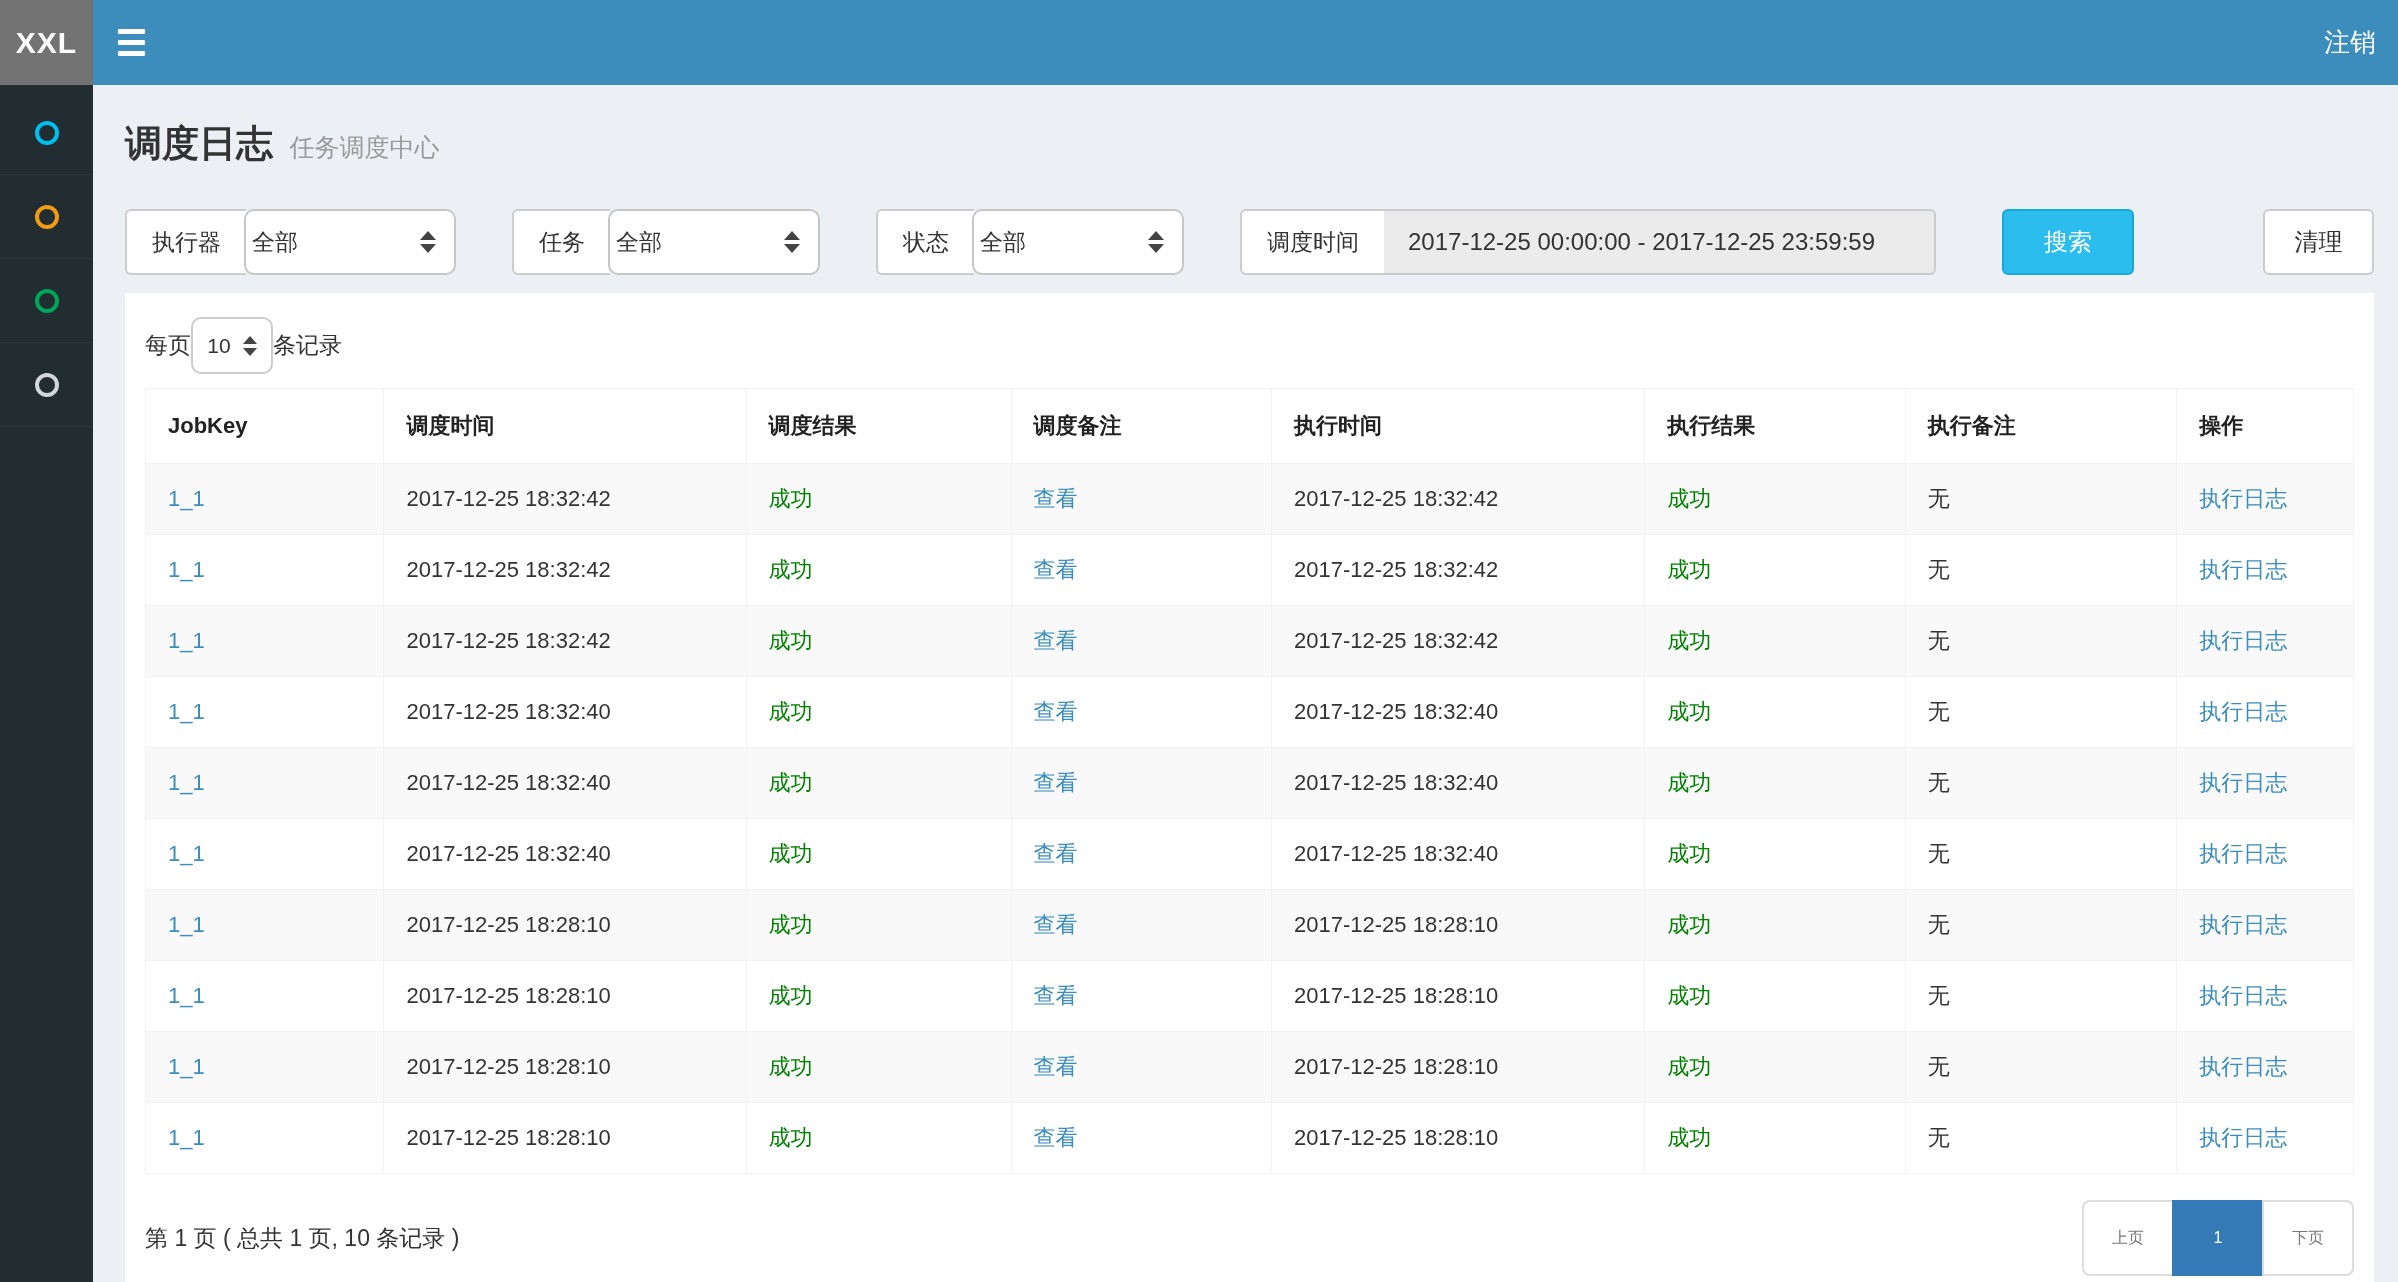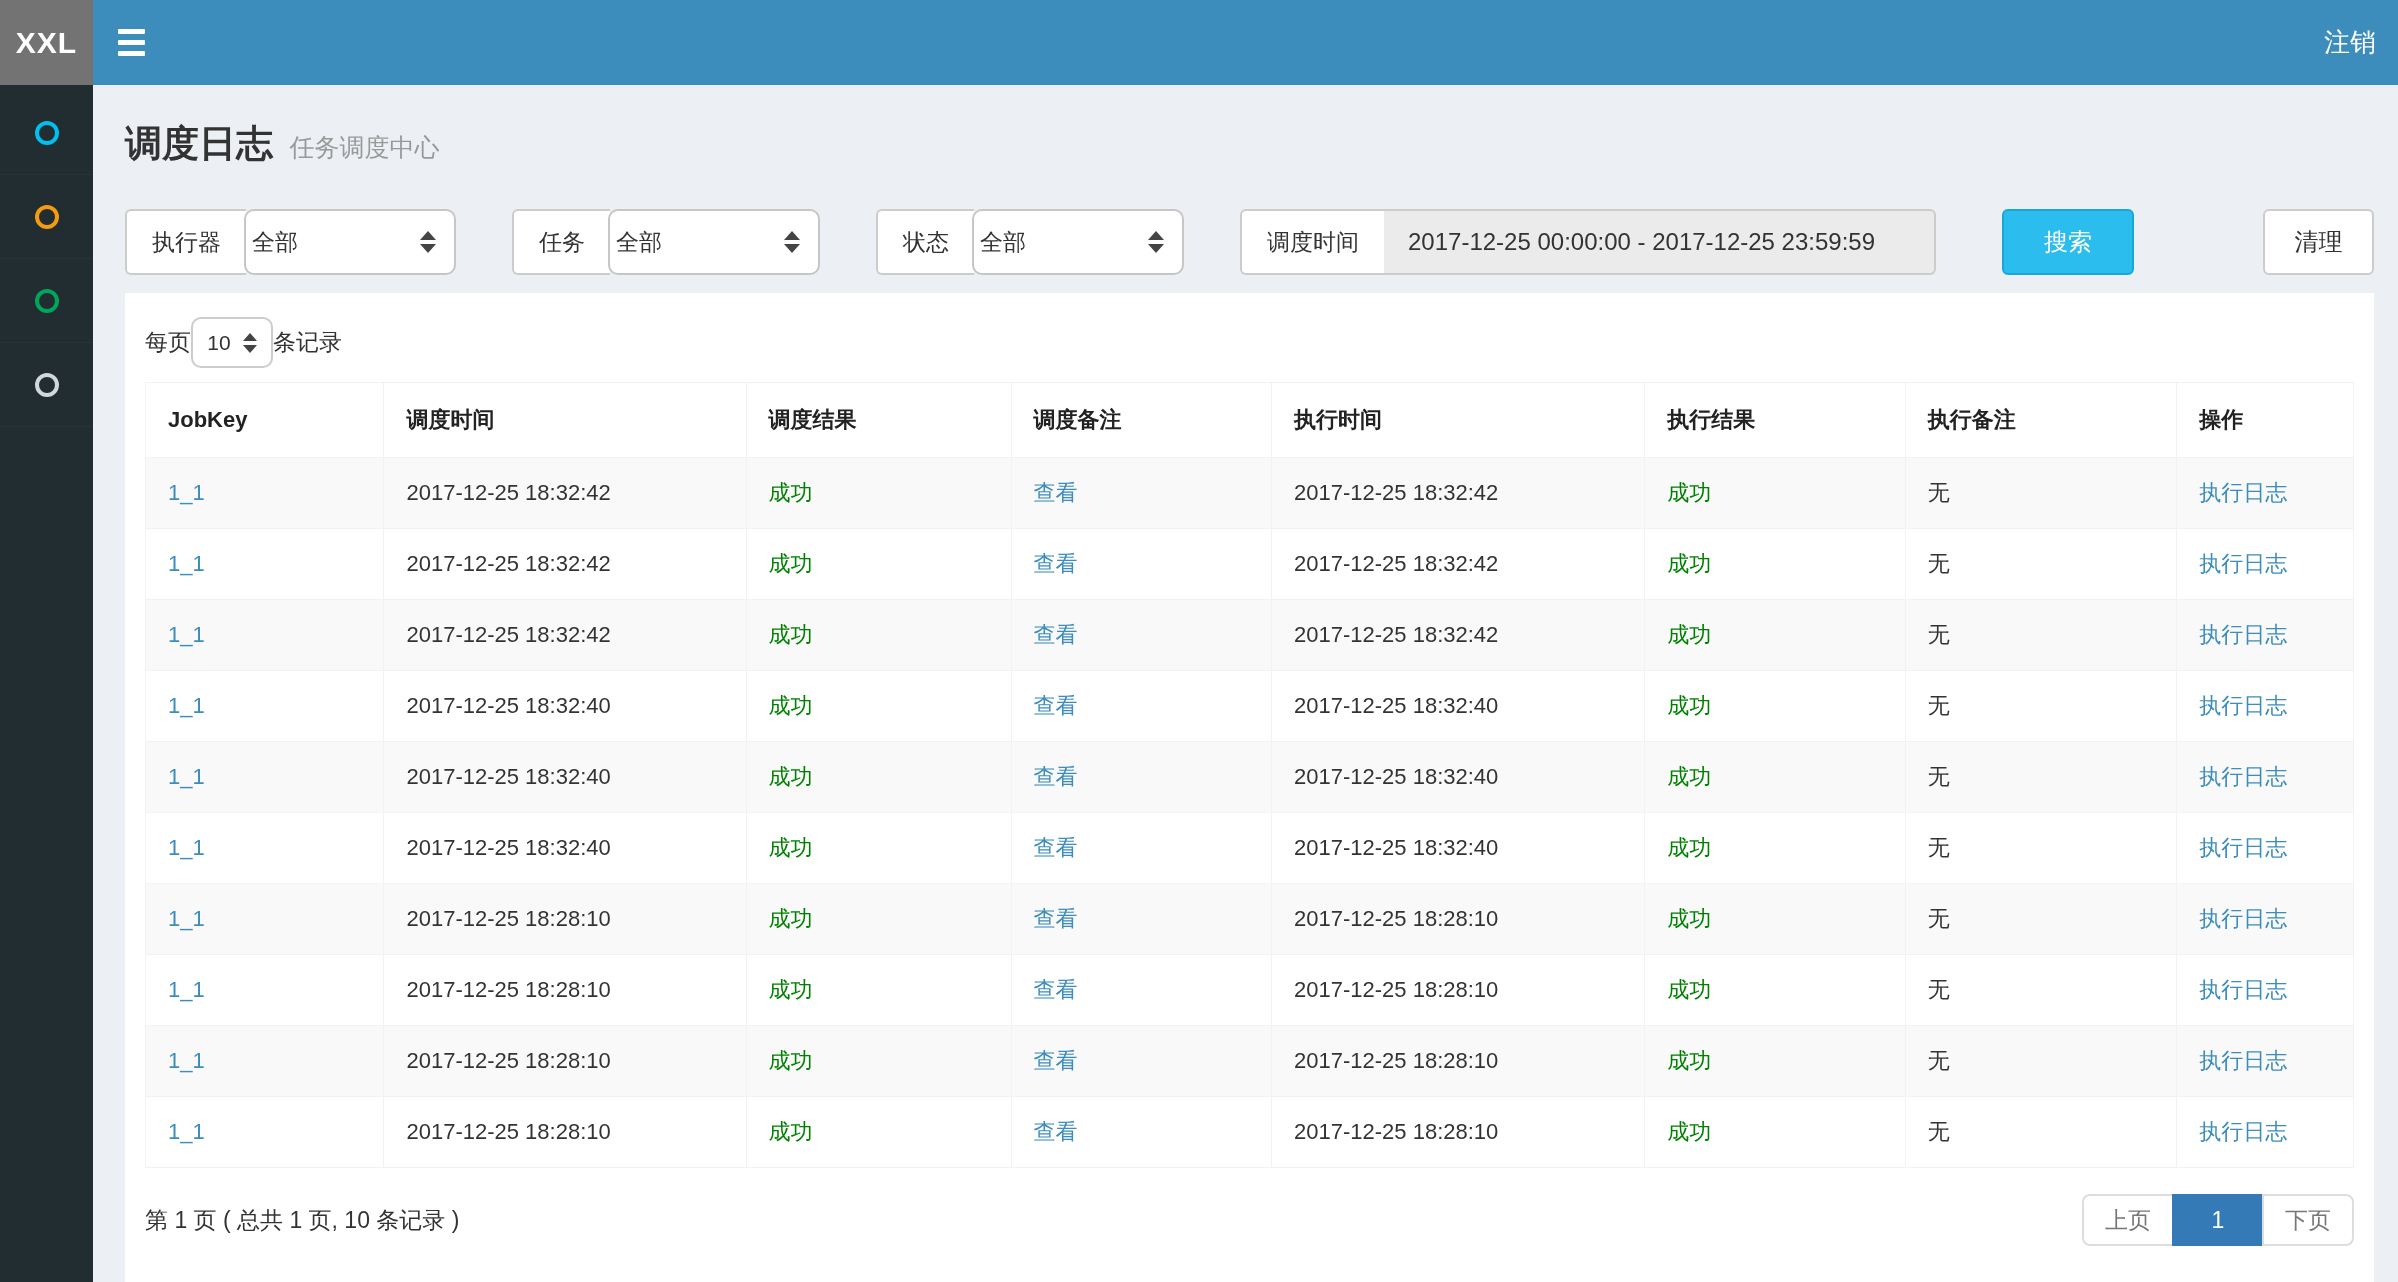--- a/index.html
+++ b/index.html
@@ -40,39 +40,39 @@
   .arrows .up { border-bottom:9px solid #444; }
   .arrows .dn { border-top:9px solid #444; }
   .date-input { background:#ebebeb; border:2px solid #ccc; border-left:none; border-radius:0 6px 6px 0;
                 width:552px; display:flex; align-items:center; padding:0 24px; font-size:24px; color:#333; white-space:nowrap; }
   .btn { border-radius:6px; font-size:24px; display:flex; align-items:center; justify-content:center; cursor:pointer;text-align:right; }
   .btn-search { margin-left:66px; width:132px; background:#2bbdee; border:2px solid #17a8d8; color:#fff; }
   .btn-clear { margin-left:auto; width:111px; background:#fff; border:2px solid #ccc; color:#333; }
   
   .card { margin-top:18px; background:#fff; padding:20px 20px 30px 20px; min-height:995px; }
   .page-size { display:flex; align-items:center; gap:0; font-size:23px; color:#333; margin-top:4px; }
-  .mini-select { width:82px; height:51px; border:2px solid #ccc; border-radius:10px; display:flex; align-items:center;
+  .mini-select { width:82px; height:57px; border:2px solid #ccc; border-radius:10px; display:flex; align-items:center;
                  justify-content:center; gap:12px; font-size:21px; color:#333; cursor:pointer; background:#fff; }
   .mini-select .arrows i { border-left-width:7px; border-right-width:7px; }
   .mini-select .arrows .up { border-bottom-width:8px; }
   .mini-select .arrows .dn { border-top-width:8px; }
   
   table { width:100%; border-collapse:collapse; margin-top:14px; table-layout:fixed; }
   th, td { border:1px solid #f2f2f2; text-align:left; font-size:22px; padding:20px 8px 20px 22px;
            overflow:hidden; white-space:nowrap; }
   th { font-weight:bold; color:#222; padding-top:22px; padding-bottom:22px; }
   tbody tr:nth-child(odd) { background:#f9f9f9; }
   a.link { color:#3c8dbc; text-decoration:none; cursor:pointer; }
   .success { color:#008000; }
   
   .table-footer { margin-top:26px; display:flex; align-items:center; justify-content:space-between; }
   .summary { font-size:23px; color:#333; }
   .pagination { display:flex; }
-  .page-btn { min-width:92px; height:52px; background:#fff; border:2px solid #ddd; color:#777;
-              font-size:23px; display:flex; align-items:center; justify-content:center; cursor:pointer; padding:0 18px; }
+  .page-btn { min-width:92px; height:76px; background:#fff; border:2px solid #ddd; color:#777;
+              font-size:16px; display:flex; align-items:center; justify-content:center; cursor:pointer; padding:0 18px; }
   .page-btn + .page-btn { margin-left:-2px; }
   .page-btn.first { border-radius:8px 0 0 8px; }
   .page-btn.last { border-radius:0 8px 8px 0; }
   .page-btn.active { background:#337ab7; border-color:#337ab7; color:#fff; }
 </style>
 </head>
 <body>
 
 <header class="navbar">
   <div class="logo">XXL</div>

